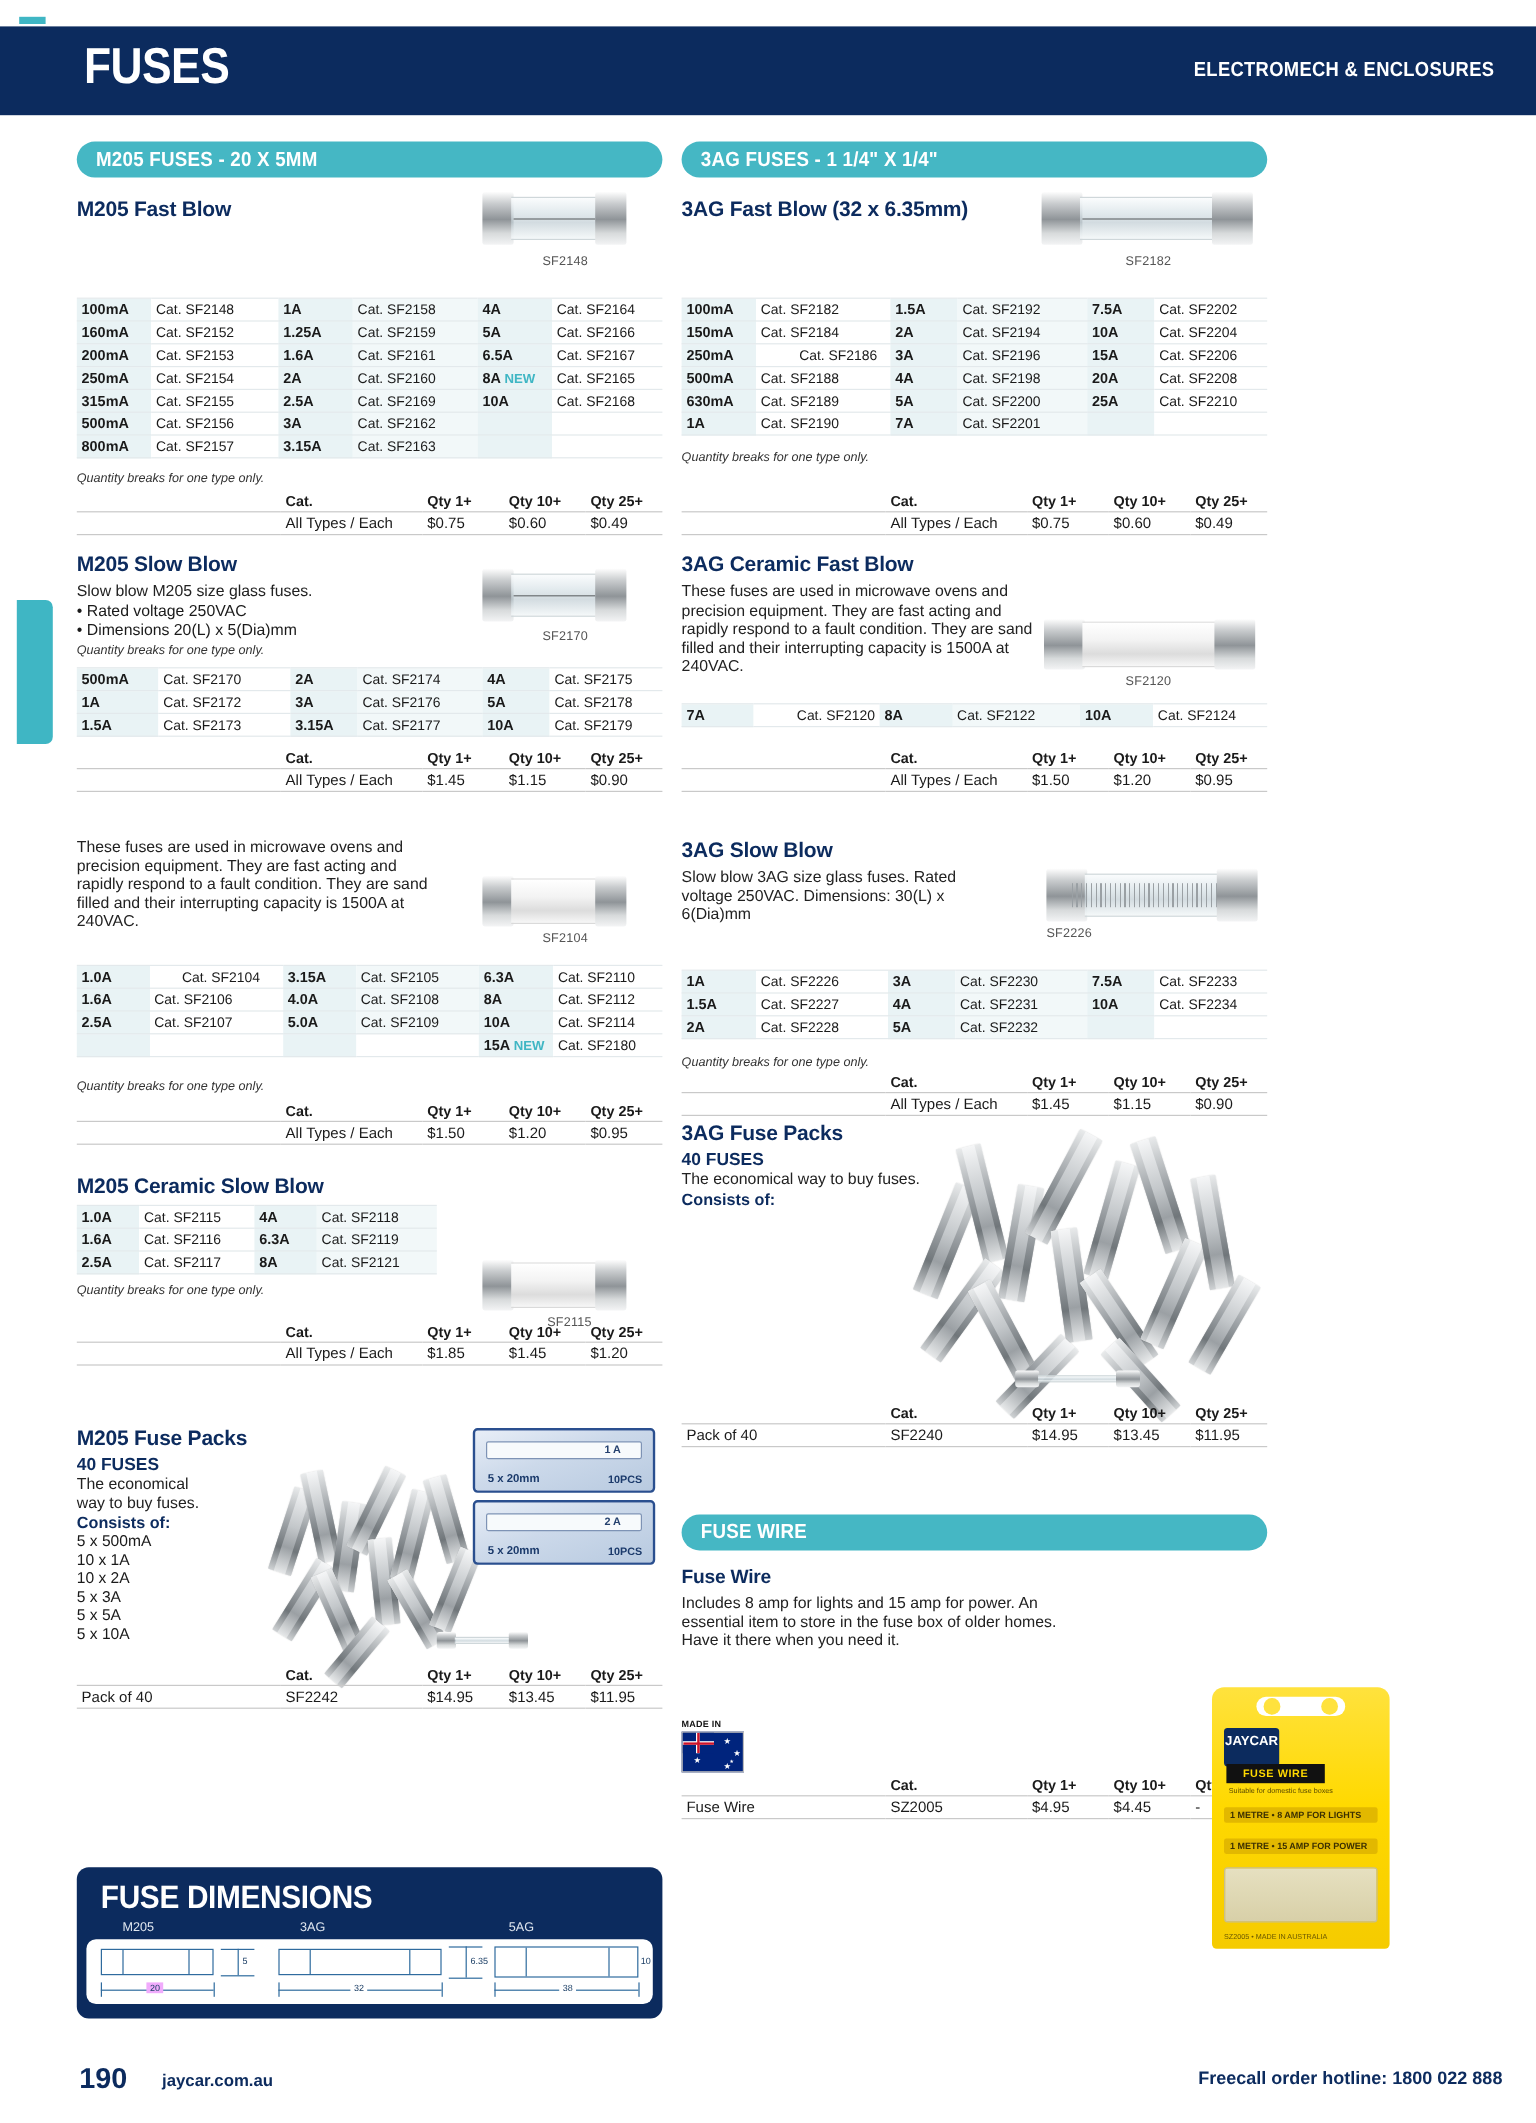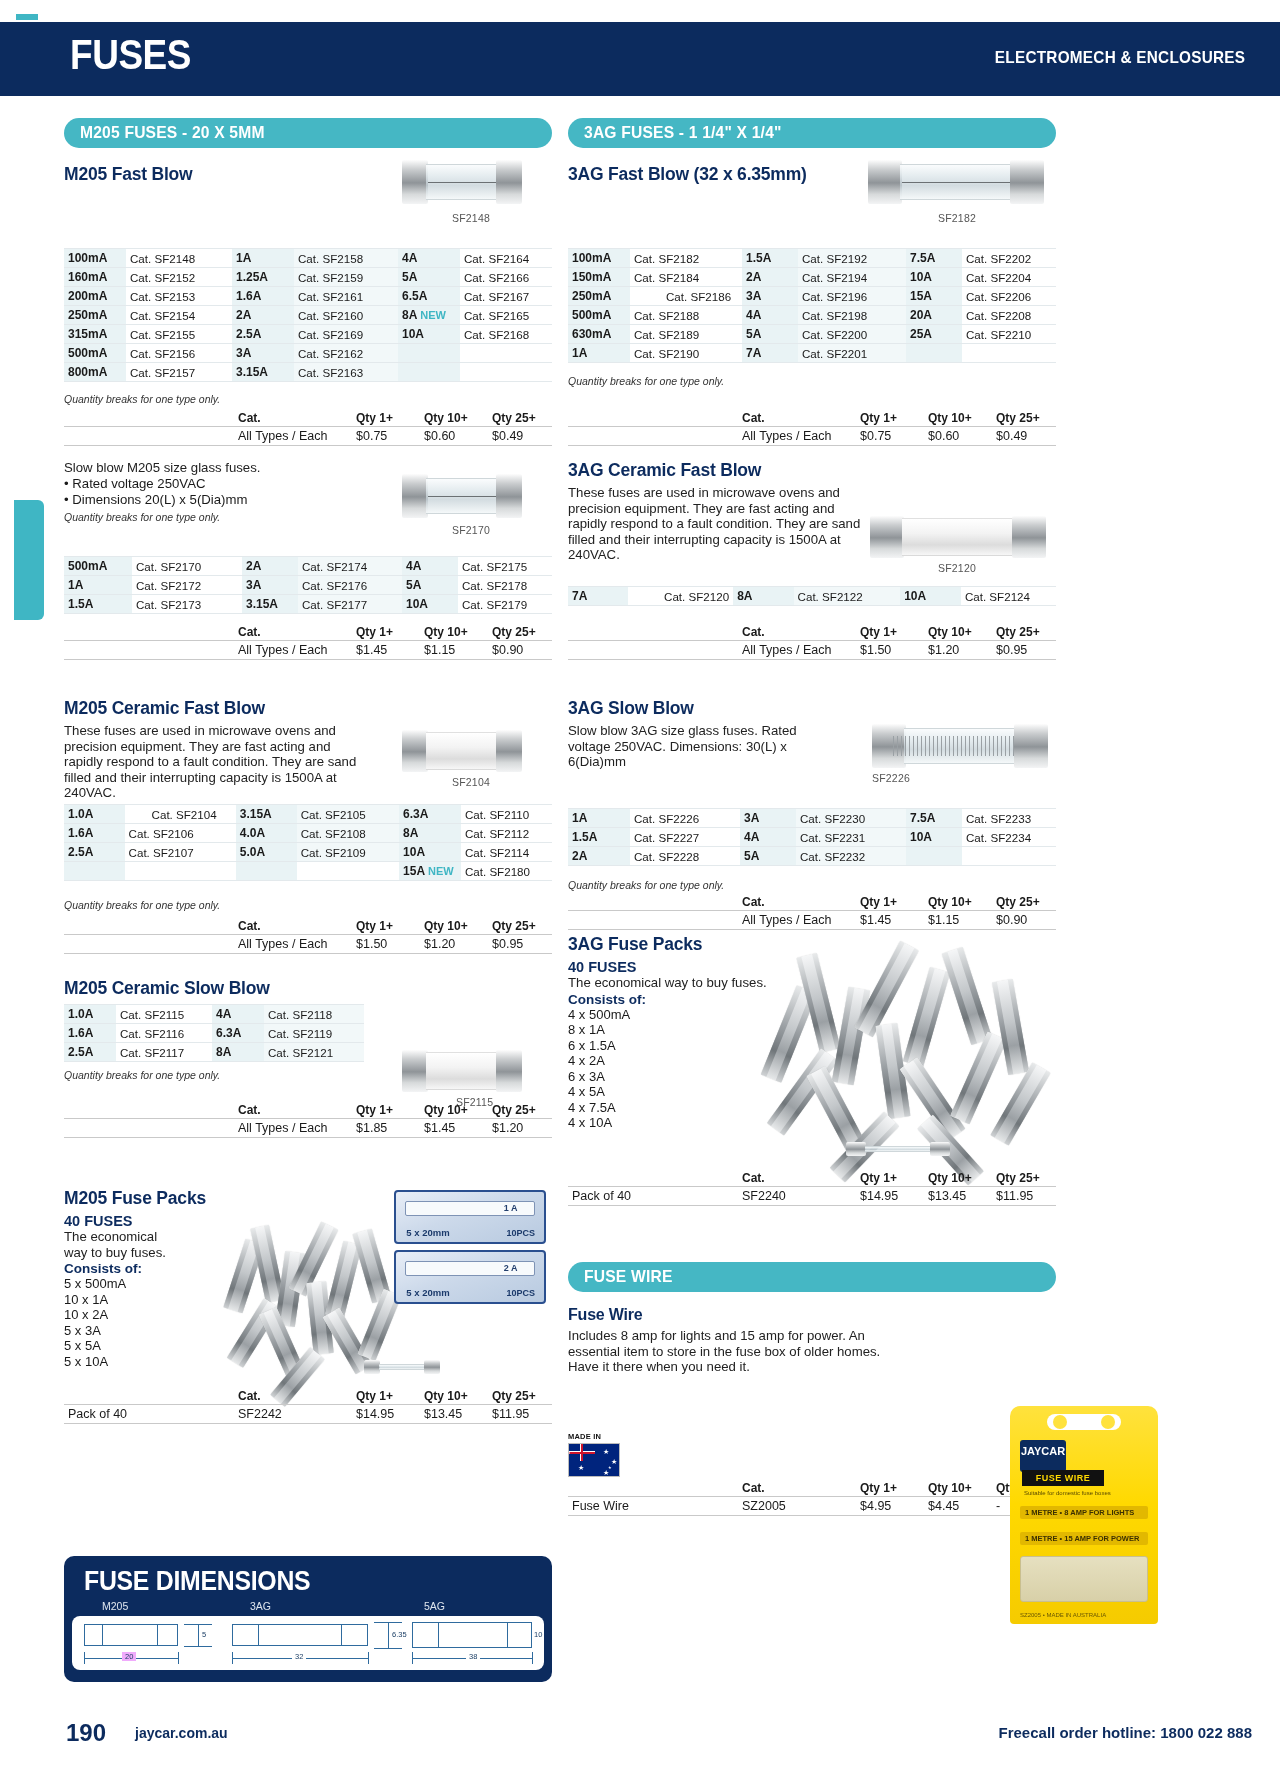--- a/index.html
+++ b/index.html
@@ -364,20 +364,21 @@
             <td>$0.75</td>
             <td>$0.60</td>
             <td>$0.49</td>
           </tr>
             </tbody>
         </table>
       </div>
     </div>
 
     <div style="position:relative;margin-top:22px;height:216px;">
+      <div class="prod-title">M205 Slow Blow</div>
       <div class="prod-desc">Slow blow M205 size glass fuses.</div>
       <div class="bullets">• Rated voltage 250VAC</div>
       <div class="bullets">• Dimensions 20(L) x 5(Dia)mm</div>
       <div class="qty-note">Quantity breaks for one type only.</div>
 
       <div class="fuseimg" style="position:absolute;left:338px;top:14px;width:120px;height:44px;">
         <div class="cap" style="left:0;width:26px;"></div>
         <div class="glass" style="left:24px;right:24px;"></div>
         <div class="wire" style="left:26px;right:26px;"></div>
         <div class="cap" style="right:0;width:26px;"></div>
@@ -433,21 +434,20 @@
             <td>$1.45</td>
             <td>$1.15</td>
             <td>$0.90</td>
           </tr>
             </tbody>
         </table>
       </div>
     </div>
 
     <div style="position:relative;margin-top:22px;height:258px;">
-      <div class="prod-title">M205 Ceramic Fast Blow</div>
       <div class="prod-desc">These fuses are used in microwave ovens and precision equipment. They are fast acting and rapidly respond to a fault condition. They are sand filled and their interrupting capacity is 1500A at 240VAC.</div>
 
       <div class="fuseimg" style="position:absolute;left:338px;top:32px;width:120px;height:42px;">
         <div class="cap" style="left:0;width:26px;"></div>
         <div class="ceramic" style="left:24px;right:24px;"></div>
         <div class="cap" style="right:0;width:26px;"></div>
       </div>
       <div class="sfcode" style="left:388px;top:78px;">SF2104</div>
 
       <div style="position:absolute;left:0;top:106px;width:488px;">
@@ -911,30 +911,20 @@
             </tbody>
         </table>
       </div>
     </div>
 
     <div style="position:relative;margin-top:12px;height:324px;">
       <div class="prod-title">3AG Fuse Packs</div>
       <div class="prod-sub">40 FUSES</div>
       <div class="prod-desc" style="max-width:220px;">The economical way to buy fuses.</div>
       <div class="prod-sub" style="font-size:13.5px;margin-top:1px;">Consists of:</div>
-      <div id="r-consists" style="font-size:13px;line-height:15.5px;">
-          <div>4 x 500mA</div>
-          <div>8 x 1A</div>
-          <div>6 x 1.5A</div>
-          <div>4 x 2A</div>
-          <div>6 x 3A</div>
-          <div>4 x 5A</div>
-          <div>4 x 7.5A</div>
-          <div>4 x 10A</div>
-        </div>
 
       <div class="packphoto" style="left:196px;top:-8px;width:292px;height:250px;">
         <div class="loosefuse" style="left:14px;top:60px;width:22px;height:96px;transform:rotate(22deg);"></div>
         <div class="loosefuse" style="left:44px;top:28px;width:21px;height:98px;transform:rotate(-14deg);"></div>
         <div class="loosefuse" style="left:28px;top:120px;width:21px;height:92px;transform:rotate(36deg);"></div>
         <div class="loosefuse" style="left:76px;top:62px;width:22px;height:96px;transform:rotate(10deg);"></div>
         <div class="loosefuse" style="left:62px;top:140px;width:21px;height:88px;transform:rotate(-28deg);"></div>
         <div class="loosefuse" style="left:112px;top:14px;width:21px;height:98px;transform:rotate(28deg);"></div>
         <div class="loosefuse" style="left:118px;top:98px;width:22px;height:94px;transform:rotate(-8deg);"></div>
         <div class="loosefuse" style="left:152px;top:42px;width:21px;height:98px;transform:rotate(16deg);"></div>

